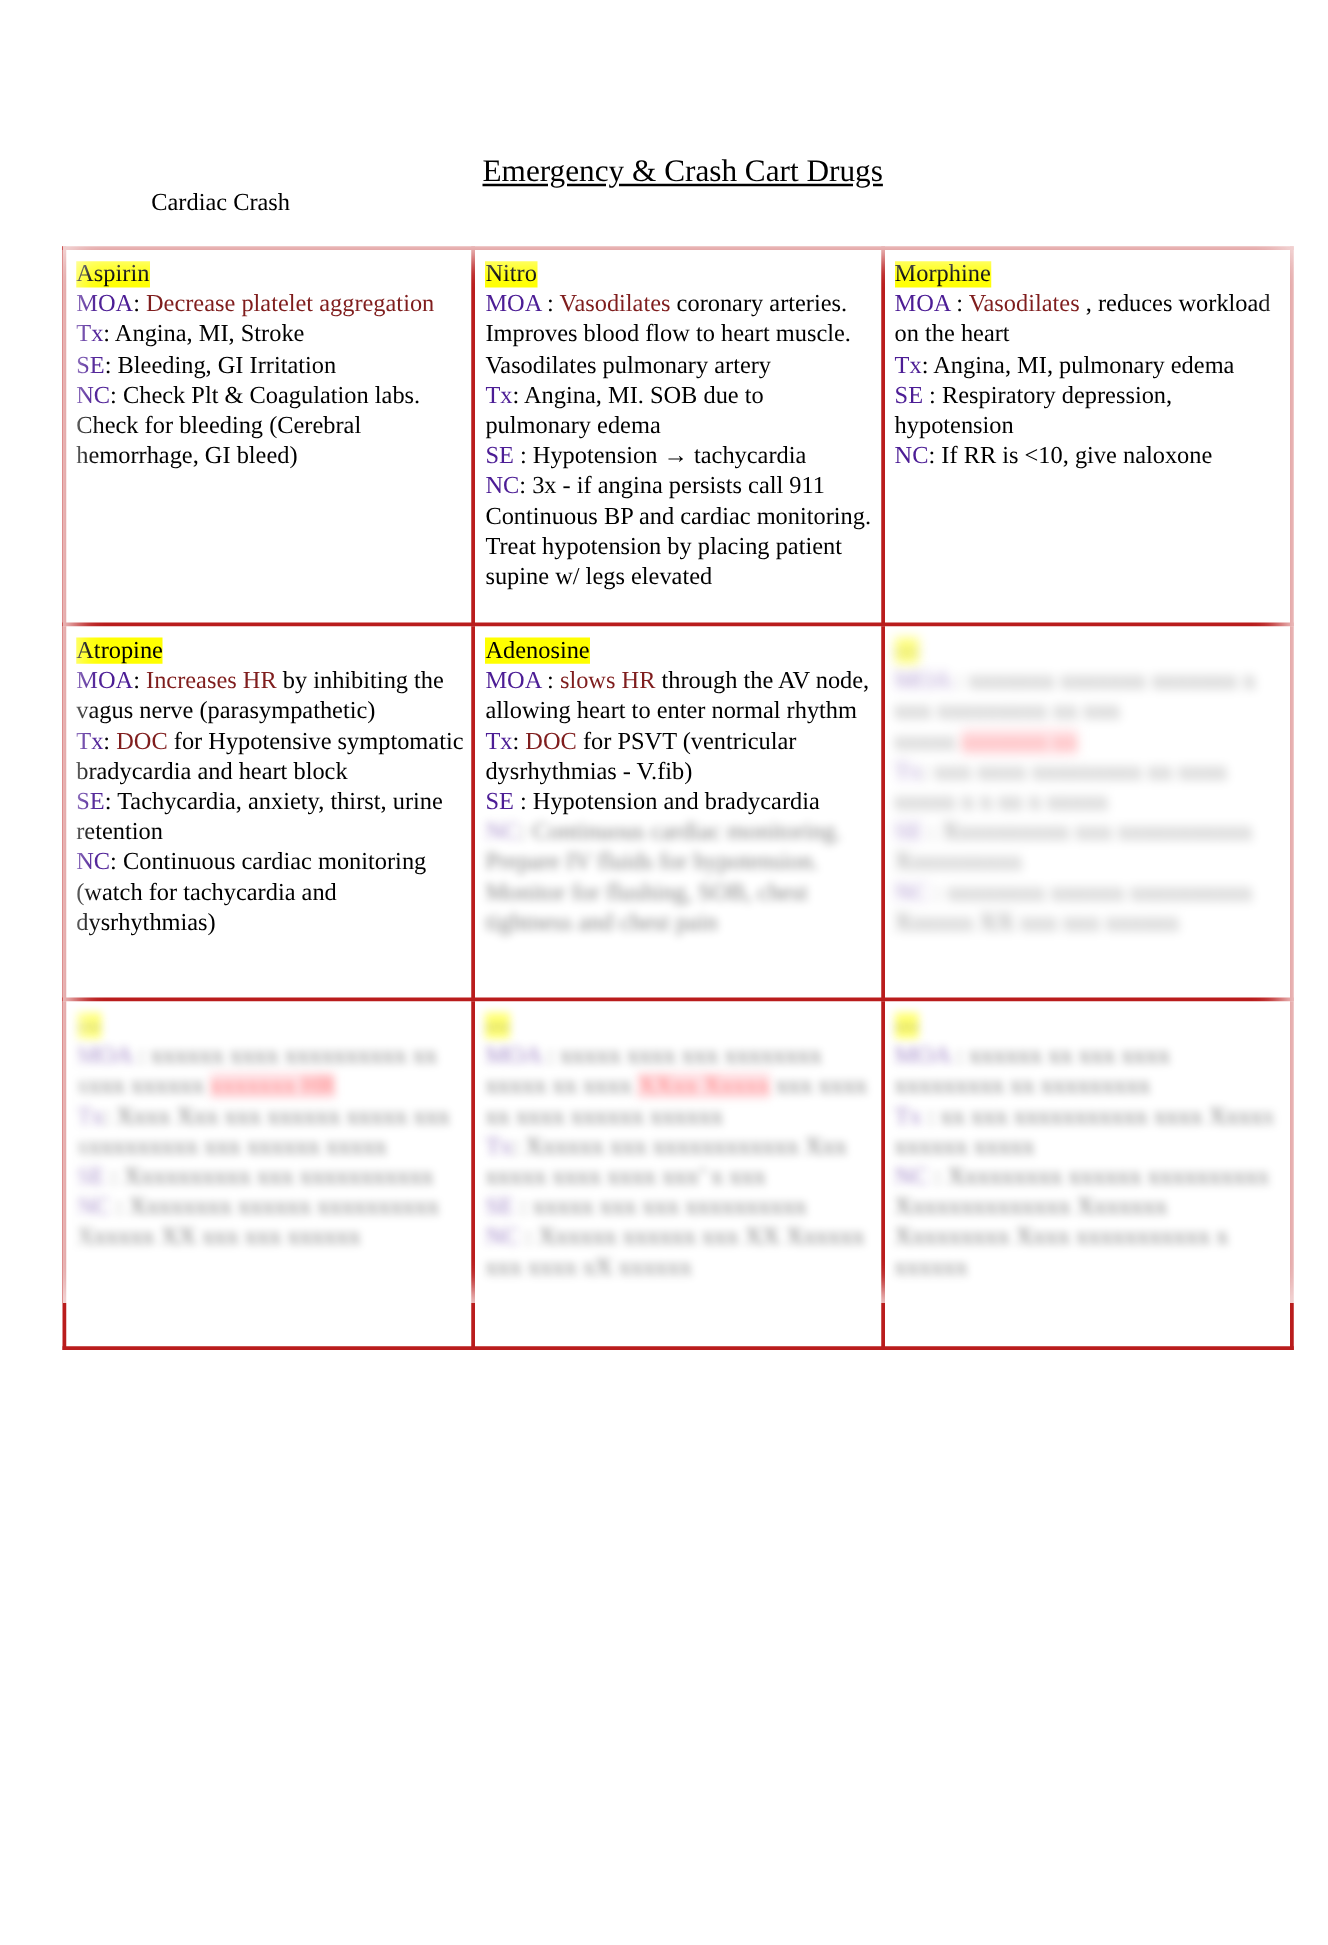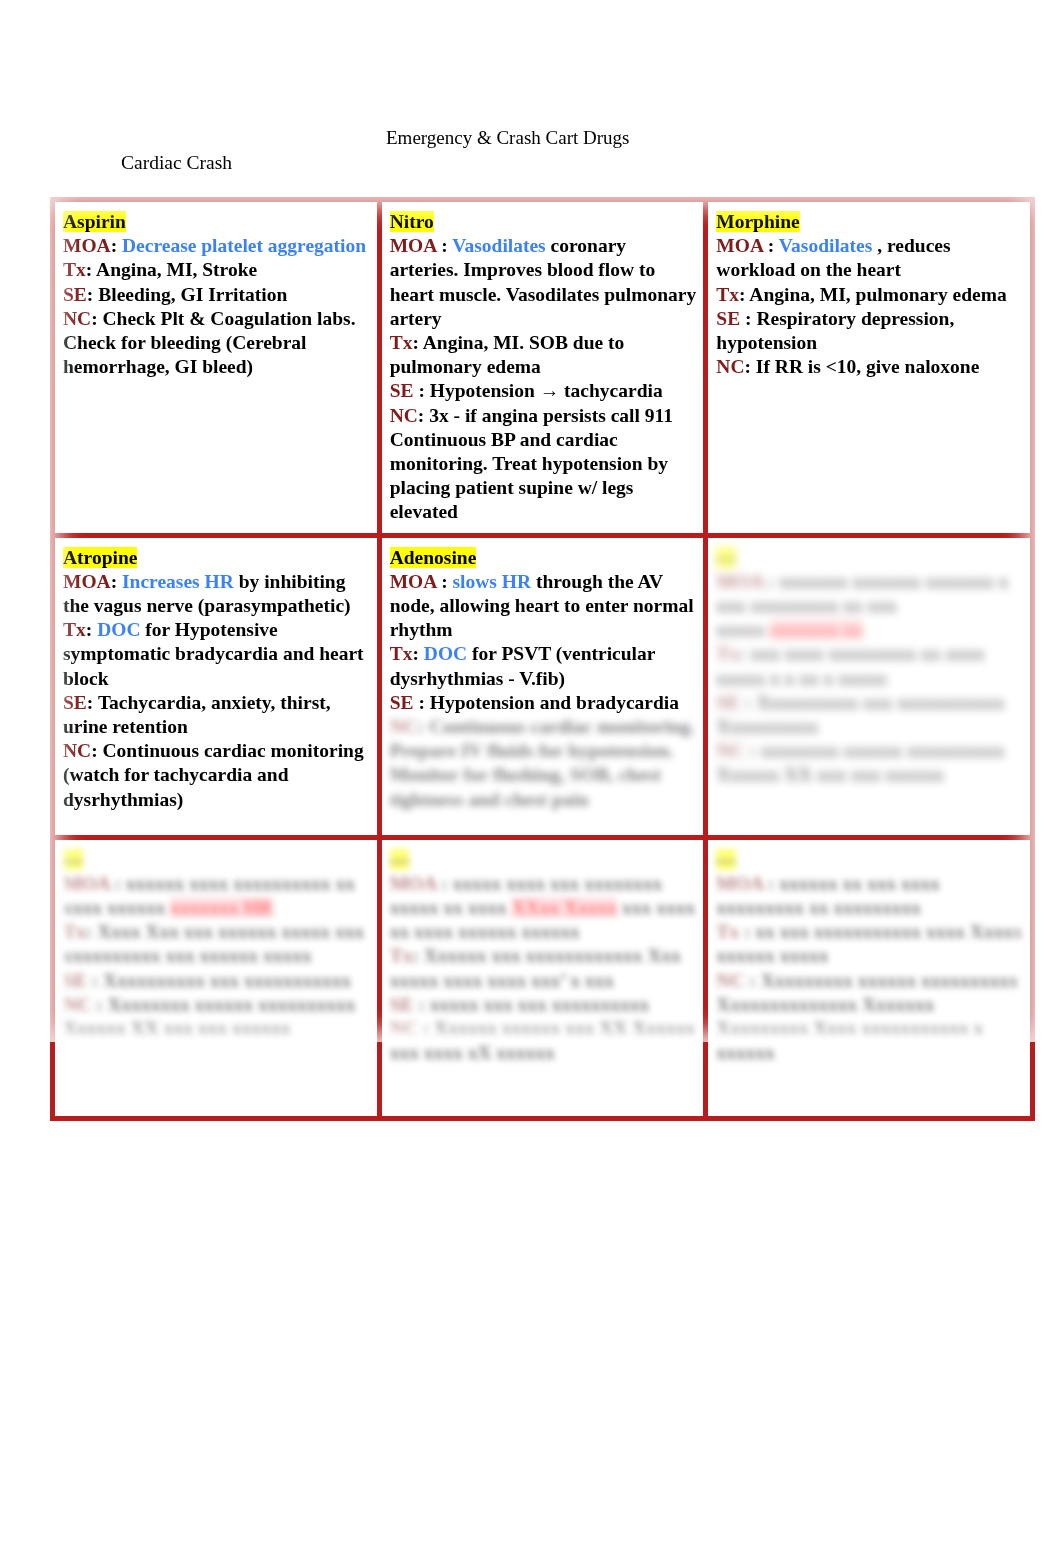--- a/index.html
+++ b/index.html
@@ -20,68 +20,68 @@
     position: absolute;
     left: 0; top: 0;
     width: 1062px;
     height: 1556px;
   }
 
   .doc-title {
     position: absolute;
     left: 386px;
     top: 126px;
-    font-size: 19px;
+    font-size: 25px;
     line-height: 24px;
     white-space: nowrap;
+    text-decoration: underline;
   }
 
   .section-title {
     position: absolute;
     left: 121px;
     top: 151px;
     font-size: 19.5px;
     line-height: 24px;
     white-space: nowrap;
   }
 
   .drug-table {
     position: absolute;
     left: 50px;
     top: 197px;
     width: 985px;
     border-collapse: collapse;
     table-layout: fixed;
   }
   .drug-table td {
-    border: 5px solid #b91c1c;
+    border: 3px solid #b91c1c;
     vertical-align: top;
     padding: 8px 6px 8px 8px;
     width: 33.333%;
-    font-weight: bold;
   }
 
   .row1 td { height: 282px; }
   .row2 td { height: 281px; }
   .row3 td { height: 260px; }
 
   .cell-body {
     font-size: 19.5px;
     line-height: 24.2px;
   }
 
   .drug-name {
     background: #ffff00;
     color: #000000;
     font-size: 19.5px;
     line-height: 24.2px;
   }
 
-  .lbl { color: #7f1d1d; }
-  .em-red { color: #3b82f6; }
+  .lbl { color: #4c1d95; }
+  .em-red { color: #7f1d1d; }
   .hl-red { color: #ff0000; background: #ffc7ce; }
 
   
   .blurred .cell-body,
   .blurred .drug-name {
     filter: blur(3.4px);
     opacity: 0.55;
   }
   .blurred-strong .cell-body,
   .blurred-strong .drug-name {

